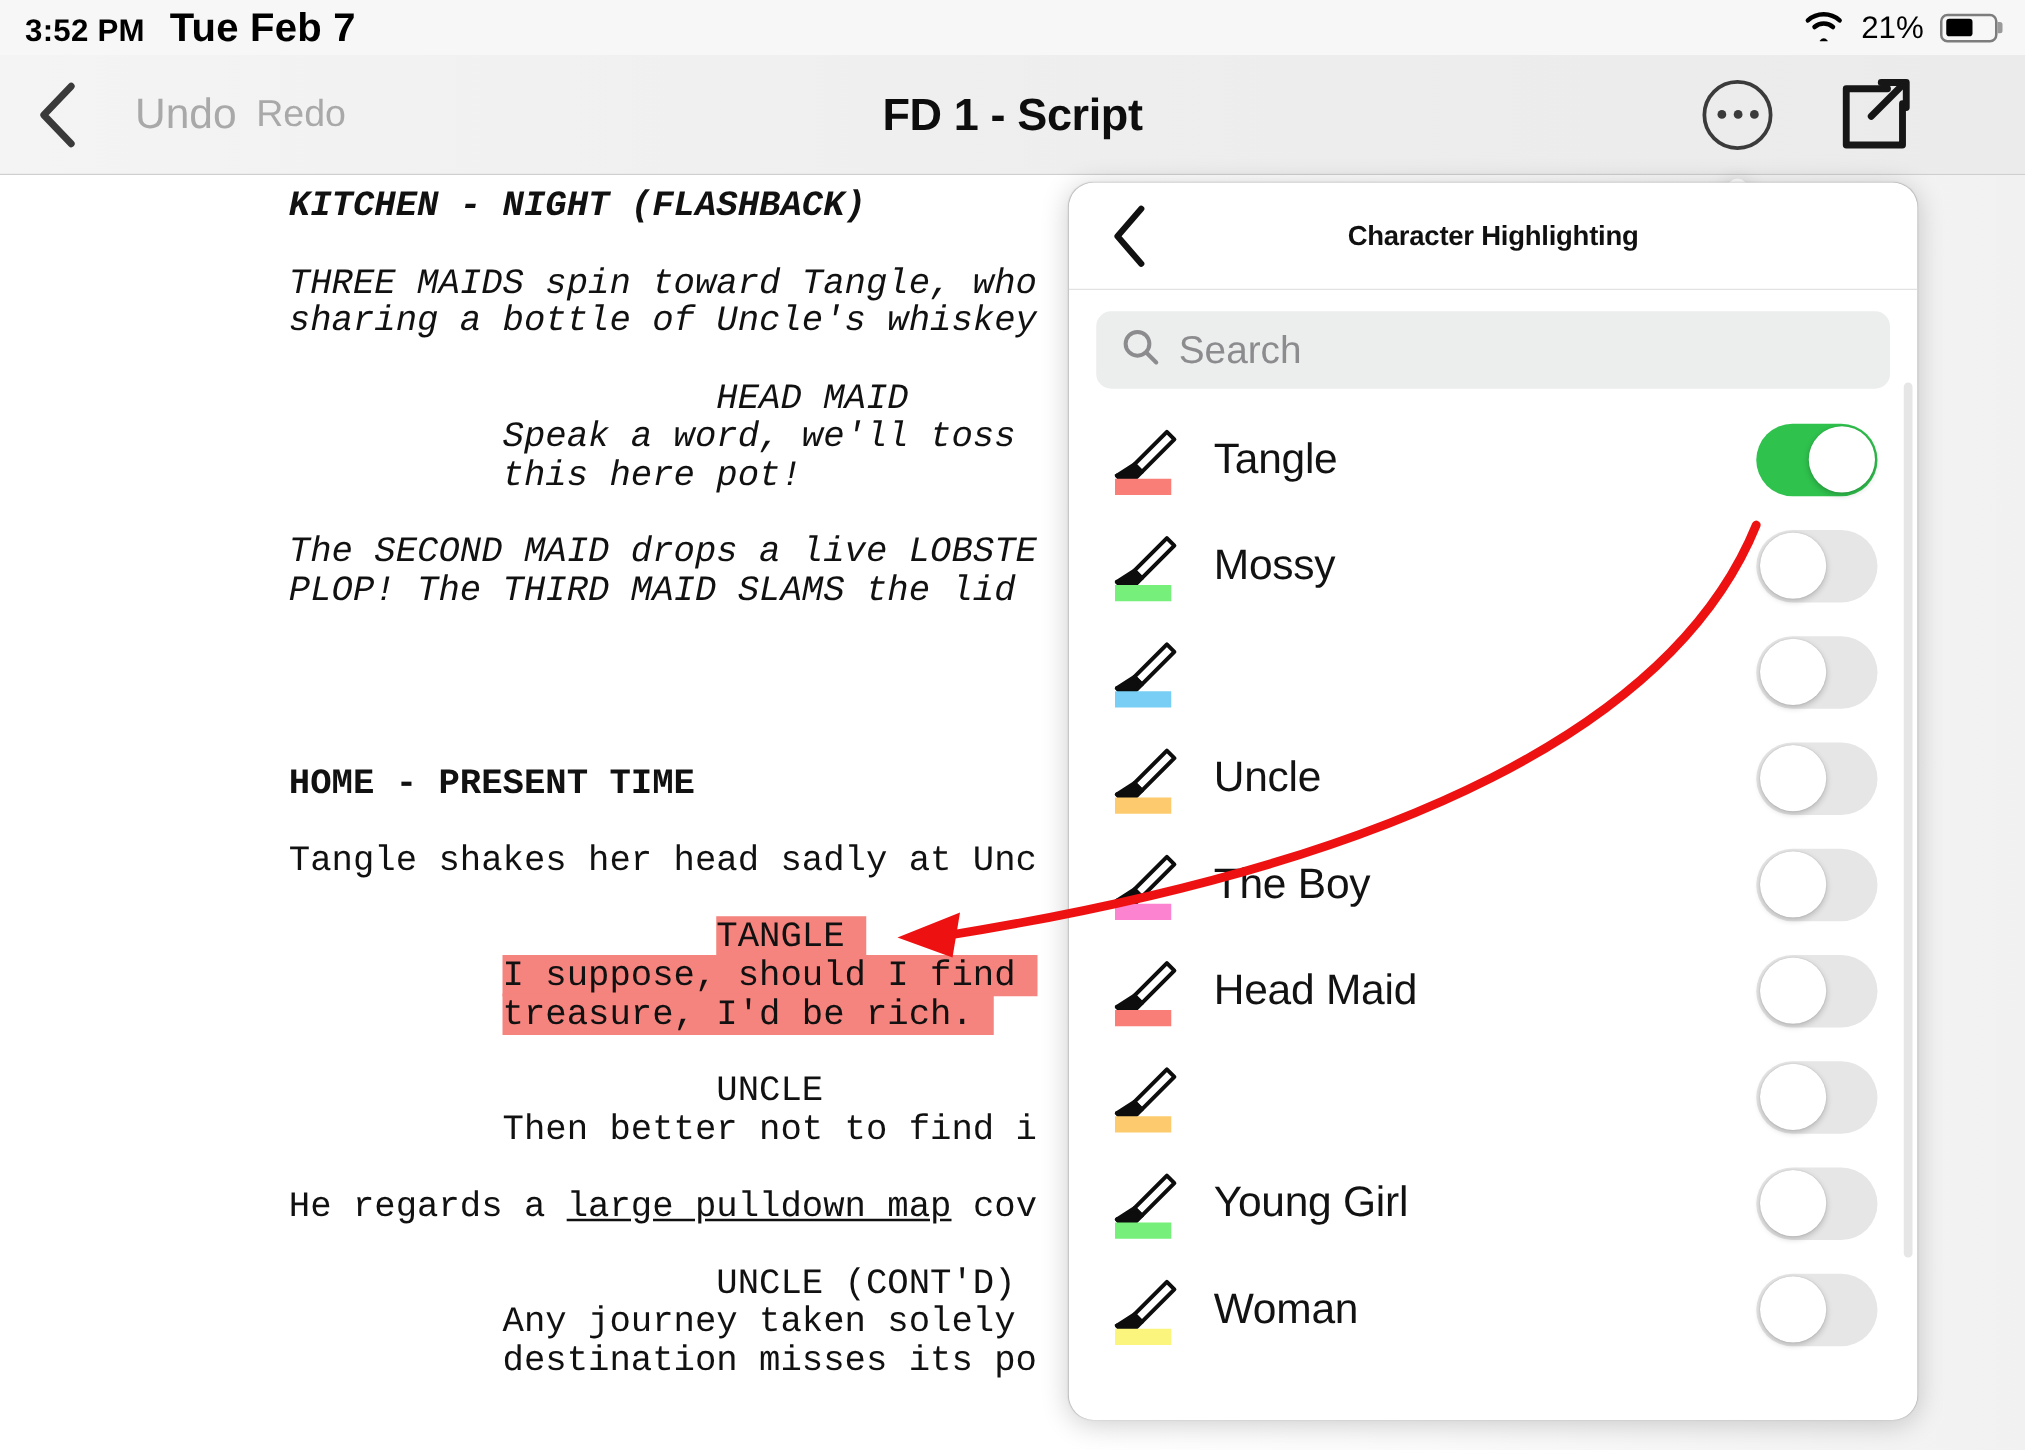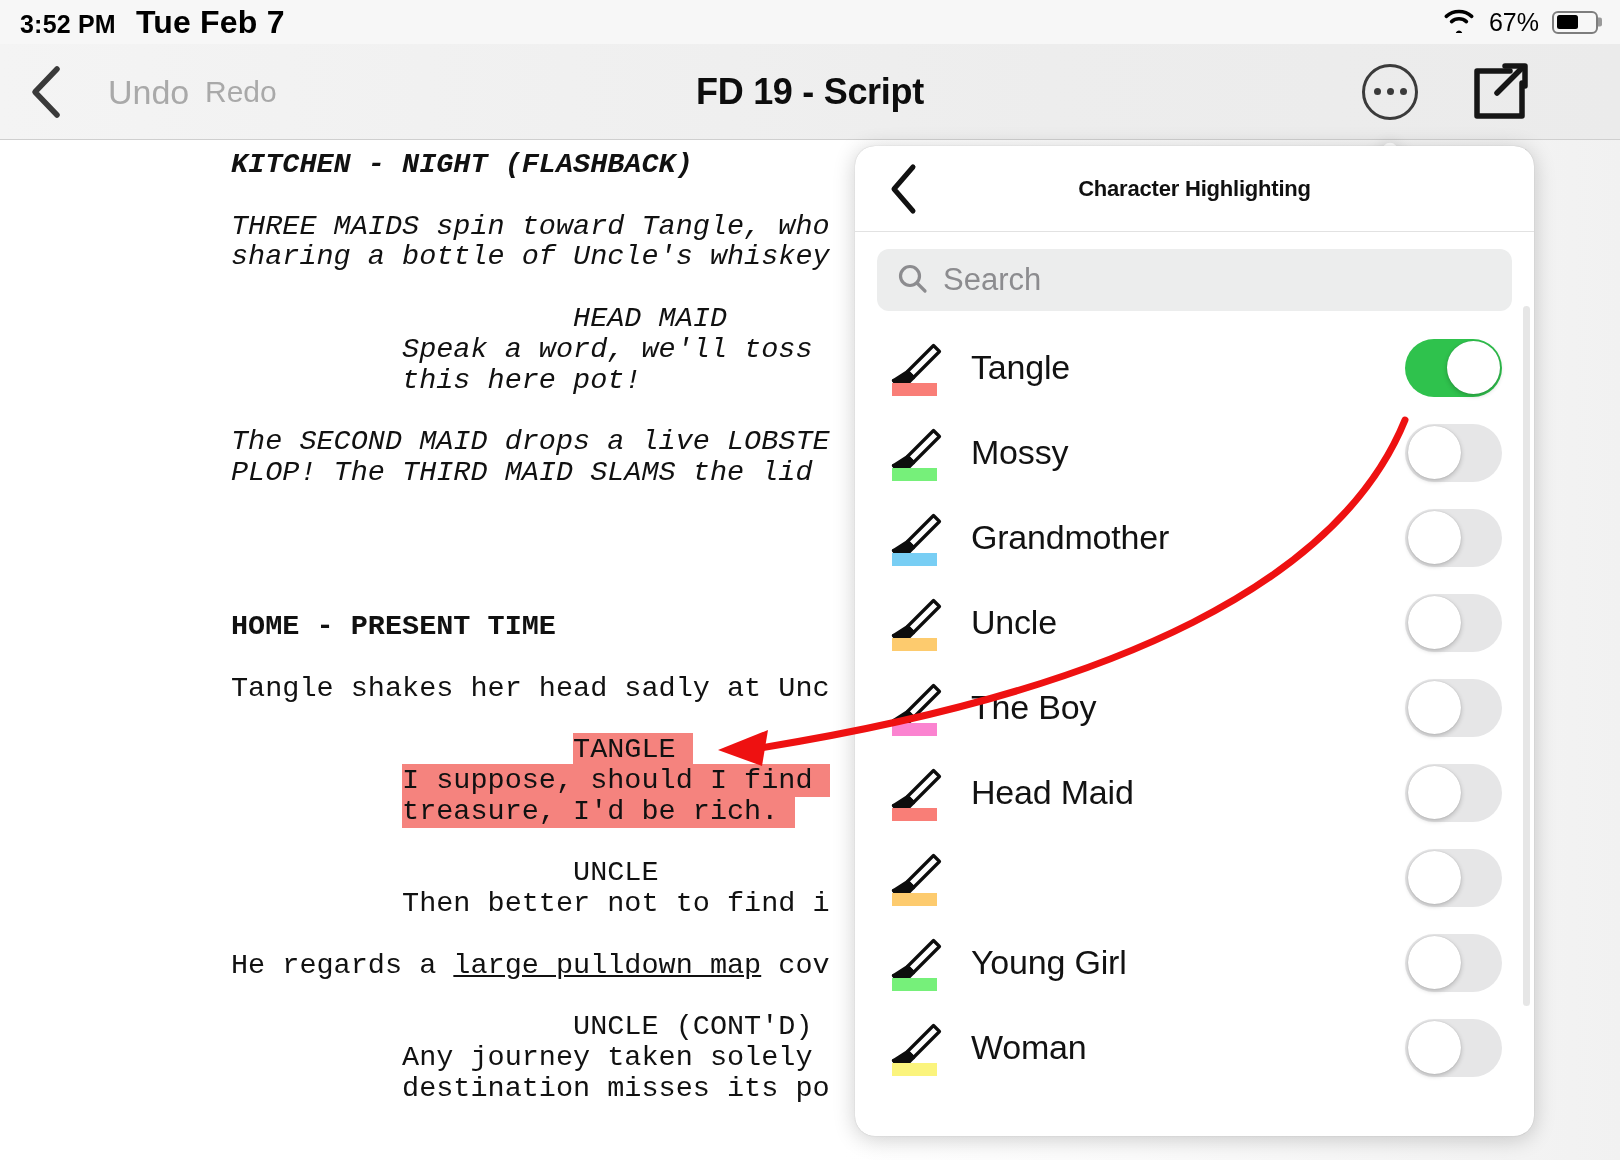--- a/index.html
+++ b/index.html
@@ -119,36 +119,36 @@
       <span class="sb-date">Tue Feb 7</span>
     </div>
     <div class="sb-right">
       <span>
         <svg width="34" height="26" viewBox="0 0 34 26">
           <path d="M17 23.5 a3.2 3.2 0 1 0 0.01 0z" fill="#000"></path>
           <path d="M9.6 14.6a11 11 0 0 1 14.8 0" stroke="#000" stroke-width="3.6" fill="none" stroke-linecap="round"></path>
           <path d="M4.3 9.3a19 19 0 0 1 25.4 0" stroke="#000" stroke-width="3.6" fill="none" stroke-linecap="round"></path>
         </svg>
       </span>
-      <span class="sb-pct">67%</span>
+      <span class="sb-pct">21%</span>
       <span class="batt">
         <span class="batt-fill" style="width:57%"></span>
       </span>
     </div>
   </div>
 
   <div class="navbar">
     <div class="nav-back">
       <svg width="46" height="58" viewBox="0 0 46 58">
         <path d="M33 6 L11 29 L33 52" stroke="#3a3a3a" stroke-width="5.5" fill="none" stroke-linecap="round" stroke-linejoin="round"></path>
       </svg>
     </div>
     <div class="nav-undo">Undo</div>
     <div class="nav-redo">Redo</div>
-    <div class="nav-title">FD 19 - Script</div>
+    <div class="nav-title">FD 1 - Script</div>
     <div class="nav-more">
       <i></i>
         <i></i>
         <i></i>
     </div>
     <div class="nav-share">
       <svg width="66" height="66" viewBox="0 0 66 66">
         <path d="M45 12 H12 V57 H57 V24" stroke="#161616" stroke-width="5.5" fill="none" stroke-linejoin="round" stroke-linecap="round"></path>
         <path d="M32 34 L58 8" stroke="#161616" stroke-width="5.5" fill="none" stroke-linecap="round"></path>
         <path d="M40 7 H60 V27" stroke="#161616" stroke-width="5.5" fill="none" stroke-linecap="round" stroke-linejoin="round"></path>
@@ -222,21 +222,20 @@
           <div class="hlicon">
             <svg width="58" height="56" viewBox="0 0 58 56">
   <g stroke="#0d0d0d" stroke-width="3.2" fill="#fff" stroke-linejoin="round">
     <path d="M46.5 5.5 L52.5 11.5 L26.5 37.5 L20.5 31.5 Z"></path>
     <path d="M20.5 31.5 L26.5 37.5 L19.5 44.5 L10.5 44.5 L6.5 40.5 Z" fill="#0d0d0d"></path>
   </g>
   <path d="M6.5 40.5 L10.5 44.5" stroke="#0d0d0d" stroke-width="3.2" stroke-linecap="round"></path>
 </svg>
             <div class="hlbar" style="background: rgb(120, 206, 244);"></div>
           </div>
-          <div class="rowlabel">Grandmother</div>
           <div class="toggle" style="background: rgb(230, 230, 231);">
             <div class="knob"></div>
           </div>
         </div>
         <div class="row">
           <div class="hlicon">
             <svg width="58" height="56" viewBox="0 0 58 56">
   <g stroke="#0d0d0d" stroke-width="3.2" fill="#fff" stroke-linejoin="round">
     <path d="M46.5 5.5 L52.5 11.5 L26.5 37.5 L20.5 31.5 Z"></path>
     <path d="M20.5 31.5 L26.5 37.5 L19.5 44.5 L10.5 44.5 L6.5 40.5 Z" fill="#0d0d0d"></path>

